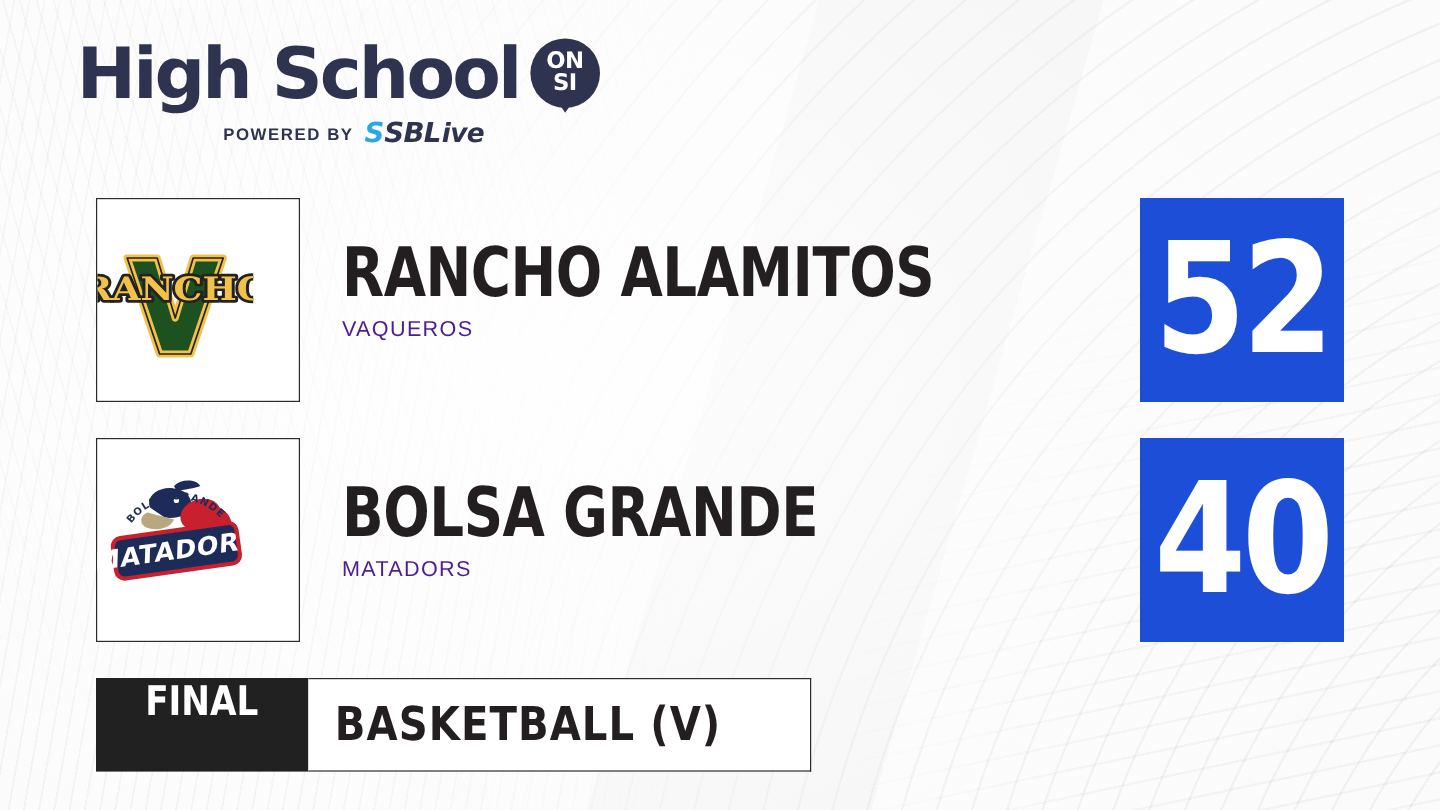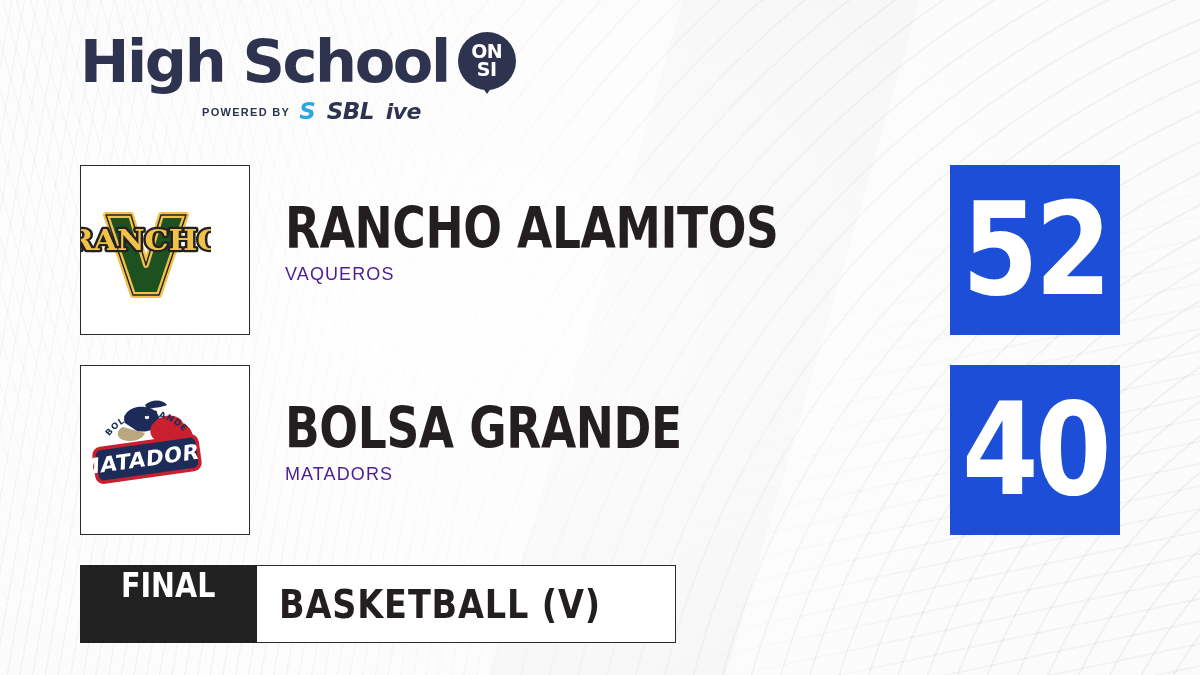--- a/index.html
+++ b/index.html
@@ -76,21 +76,21 @@
       rgba(0,0,0,0.022) 66%,
       rgba(0,0,0,0) 66%,
       rgba(0,0,0,0) 100%);
   }
   .bg-vignette {
     background:radial-gradient(ellipse 1100px 780px at 420px 300px,
       rgba(255,255,255,0.85) 0%, rgba(255,255,255,0.18) 58%, rgba(255,255,255,0) 100%);
   }
 
   
-  #brand { position:absolute; left:80px; top:32px; }
+  #brand { position:absolute; left:64px; top:32px; }
 
   .brand-row { display:flex; align-items:center; }
 
   .brand-wordmark {
     font-family:"DejaVu Sans", sans-serif;
     font-weight:bold;
     font-size:59px;
     letter-spacing:-2.4px;
     color:#2e3450;
     line-height:1;
@@ -127,21 +127,21 @@
     line-height:0.92;
     letter-spacing:-0.5px;
     z-index:2;
   }
 
   .powered-row {
     display:flex; align-items:center;
     margin-top:9px; margin-left:122px;
   }
   .powered-by {
-    font-size:11px;
+    font-size:14px;
     font-weight:bold;
     letter-spacing:1.3px;
     color:#2e3450;
   }
   .sbl-mark {
     margin-left:9px;
     display:flex; align-items:center;
   }
   .sbl-s {
     font-family:"DejaVu Sans", sans-serif;
@@ -153,21 +153,21 @@
     letter-spacing:-1px;
   }
   .sbl-word {
     font-family:"DejaVu Sans", sans-serif;
     font-weight:bold;
     font-style:italic;
     font-size:23px;
     color:#2e3450;
     line-height:1;
     letter-spacing:-0.6px;
-    margin-left:12px;
+    margin-left:1px;
   }
   .sbl-ive { font-size:22px; }
 
   
   .team-row { position:absolute; left:80px; }
   #team-row-0 { top:165px; }
   #team-row-1 { top:365px; }
 
   .logo-box {
     position:absolute; left:0; top:0;

